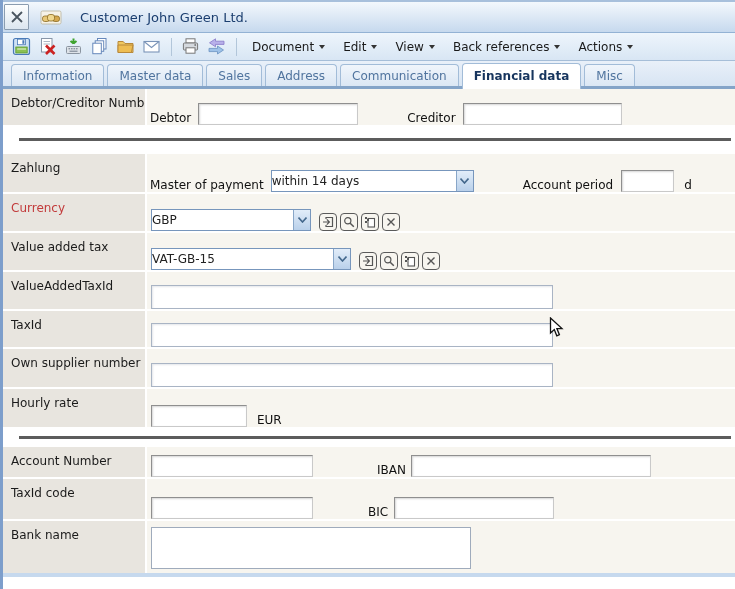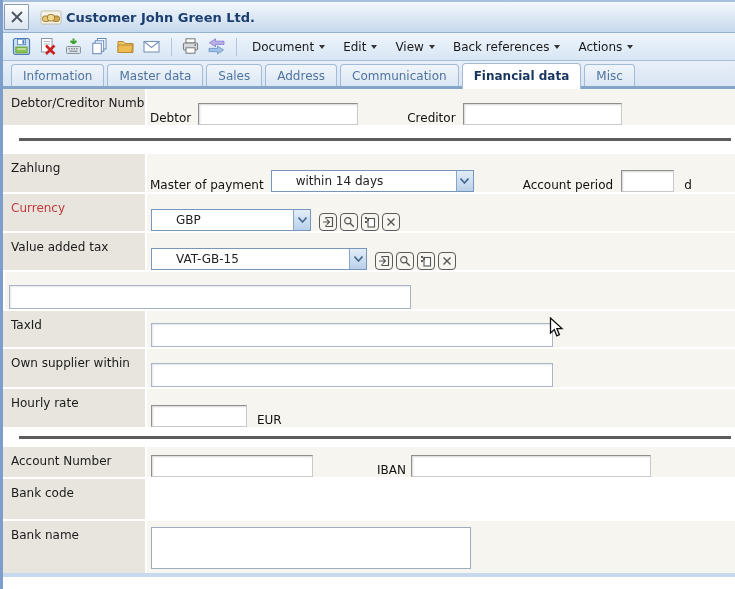--- a/index.html
+++ b/index.html
@@ -5,21 +5,21 @@
   *{margin:0;padding:0;box-sizing:border-box}
   html,body{width:735px;height:589px}
   body{font-family:"DejaVu Sans","Liberation Sans",sans-serif;background:#fff}
   .window{position:relative;width:735px;height:589px;border-left:3px solid #7d9ecb;background:#fff;overflow:hidden}
   .topline{height:2px;background:#a8c0dc}
 
   
   .titlebar{height:31px;background:linear-gradient(#f3f8fd,#c6d9ee);border-bottom:1px solid #93b2d4;display:flex;align-items:center;padding-left:1px}
   .close-btn{width:25px;height:26px;border:1px solid #8a9cb0;background:linear-gradient(#fdfefe,#dce6f0);display:flex;align-items:center;justify-content:center;border-radius:1px;cursor:default}
   .title-icon{margin-left:11px;display:flex}
-  .title-text{margin-left:4px;font-weight:bold;font-size:13px;color:#1b3e6f;white-space:nowrap}
+  .title-text{margin-left:18px;font-weight:normal;font-size:13px;color:#1b3e6f;white-space:nowrap}
 
   
   .toolbar{height:28px;background:linear-gradient(#eef5fc,#d8e6f4);border-bottom:1px solid #a6bed8;display:flex;align-items:center;padding-left:6px}
   .tb-btn{width:24px;height:24px;background:transparent;border:none;display:flex;align-items:center;justify-content:center;margin-right:2px;cursor:default}
   .tb-sep{width:1px;height:18px;background:#b2c6da;margin:0 6px}
   .menu{display:flex;align-items:center;gap:5px;margin:0 9px;font-size:12px;color:#1a1a1a;cursor:default;white-space:nowrap}
   .caret{width:0;height:0;border-left:3.5px solid transparent;border-right:3.5px solid transparent;border-top:4px solid #333}
 
   
   .tabbar{height:28px;background:linear-gradient(#e9f0f9,#d5e3f2);position:relative;display:flex;align-items:flex-end;padding-left:8px;gap:3px}
@@ -35,21 +35,21 @@
   .ccell{flex:1;background:#f7f5ef;margin-left:2px;display:flex;align-items:flex-end;padding-left:3px;font-size:12px;color:#111;white-space:nowrap}
   .gap{height:2px;background:#fff}
   .sepsec{background:#fff;position:relative}
   .sepline{position:absolute;left:16px;right:4px;height:3px;background:#5c5c5c}
 
   .field{height:22px;border:1px solid #8f8f8f;border-bottom-color:#c9c9c9;border-right-color:#c9c9c9;background:#fff;box-shadow:inset 1px 1px 2px rgba(90,90,90,.25);font-family:"DejaVu Sans","Liberation Sans",sans-serif;font-size:12px;padding:0 4px;color:#222}
   .fieldw{height:24px;border:1px solid #a9b4c4;box-shadow:inset 1px 1px 2px rgba(120,130,150,.2)}
   .bigfield{width:320px;height:42px;border:1px solid #9fabbc;background:#fff;resize:none;font-family:"DejaVu Sans","Liberation Sans",sans-serif;font-size:12px;padding:2px 4px}
 
   .combo{height:22px;border:1px solid #7796bc;background:#fff;display:flex;cursor:default}
-  .combo-text{flex:1;font-size:12px;padding:3px 0 0 24px;color:#222;overflow:hidden}
+  .combo-text{flex:1;font-size:12px;padding:3px 0 0 0;color:#222;overflow:hidden}
   .combo-btn{width:17px;flex:none;border-left:1px solid #88a6c8;background:linear-gradient(#e2edf9,#b9d0ea);display:flex;align-items:center;justify-content:center}
 
   .ibtn{width:18px;height:18px;border:1.5px solid #5a5a5a;border-radius:4px;background:transparent;margin-right:3px;display:flex;align-items:center;justify-content:center;padding:0;cursor:default}
 
   .bottomstrip{height:4px;background:#c6d9ee}
   .cursor{position:absolute;left:546px;top:317px;z-index:10;pointer-events:none}
 </style>
 </head>
 <body>
 
@@ -246,21 +246,21 @@
             <path d="M2.5 2.5 L9.5 9.5 M9.5 2.5 L2.5 9.5" stroke="#555" stroke-width="1.4" fill="none"></path>
           </svg>
         </button>
       </div>
     </div>
     <div class="gap"></div>
 
     <div class="frow" style="height:37px">
       <div class="lcell">Value added tax</div>
       <div class="ccell">
-        <div class="combo" style="width:216px;margin-left:1px">
+        <div class="combo" style="width:200px;margin-left:1px">
           <span class="combo-text">VAT-GB-15</span>
           <span class="combo-btn">
             <svg width="9" height="6" viewBox="0 0 9 6">
                 <path d="M0.5 0.5 L4.5 5 L8.5 0.5" fill="none" stroke="#44688c" stroke-width="1.6"></path>
               </svg>
           </span>
         </div>
         <span style="width:8px"></span>
         <button class="ibtn">
           <svg width="12" height="12" viewBox="0 0 12 12">
@@ -287,36 +287,37 @@
         <button class="ibtn">
           <svg width="12" height="12" viewBox="0 0 12 12">
             <path d="M2.5 2.5 L9.5 9.5 M9.5 2.5 L2.5 9.5" stroke="#555" stroke-width="1.4" fill="none"></path>
           </svg>
         </button>
       </div>
     </div>
     <div class="gap"></div>
 
     <div class="frow" style="height:37px">
+      <div class="lcell">ValueAddedTaxId</div>
       <div class="ccell">
         <input class="field fieldw" style="width: 402px; margin-left: 1px;" value="">
       </div>
     </div>
     <div class="gap"></div>
 
     <div class="frow" style="height:36px">
       <div class="lcell">TaxId</div>
       <div class="ccell">
         <input class="field fieldw" style="width: 402px; margin-left: 1px;" value="">
       </div>
     </div>
     <div class="gap"></div>
 
     <div class="frow" style="height:38px">
-      <div class="lcell">Own supplier within</div>
+      <div class="lcell">Own supplier number</div>
       <div class="ccell">
         <input class="field fieldw" style="width: 402px; margin-left: 1px;" value="">
       </div>
     </div>
     <div class="gap"></div>
 
     <div class="frow" style="height:38px">
       <div class="lcell">Hourly rate</div>
       <div class="ccell">
         <input class="field" style="width: 96px; margin-left: 1px;" value="">
@@ -333,21 +334,26 @@
       <div class="lcell">Account Number</div>
       <div class="ccell">
         <input class="field" style="width: 162px; margin-left: 1px;" value="">
         <span style="margin-left:64px">IBAN</span>
         <input class="field" style="width: 240px; margin-left: 5px;" value="">
       </div>
     </div>
     <div class="gap"></div>
 
     <div class="frow" style="height:40px">
-      <div class="lcell">Bank code</div>
+      <div class="lcell">TaxId code</div>
+      <div class="ccell">
+        <input class="field" style="width: 162px; margin-left: 1px;" value="">
+        <span style="margin-left:55px">BIC</span>
+        <input class="field" style="width: 160px; margin-left: 6px;" value="">
+      </div>
     </div>
     <div class="gap"></div>
 
     <div class="frow" style="height:52px">
       <div class="lcell">Bank name</div>
       <div class="ccell" style="align-items:flex-start;padding-top:6px">
         <textarea class="bigfield" style="margin-left: 1px;"></textarea>
       </div>
     </div>
 

